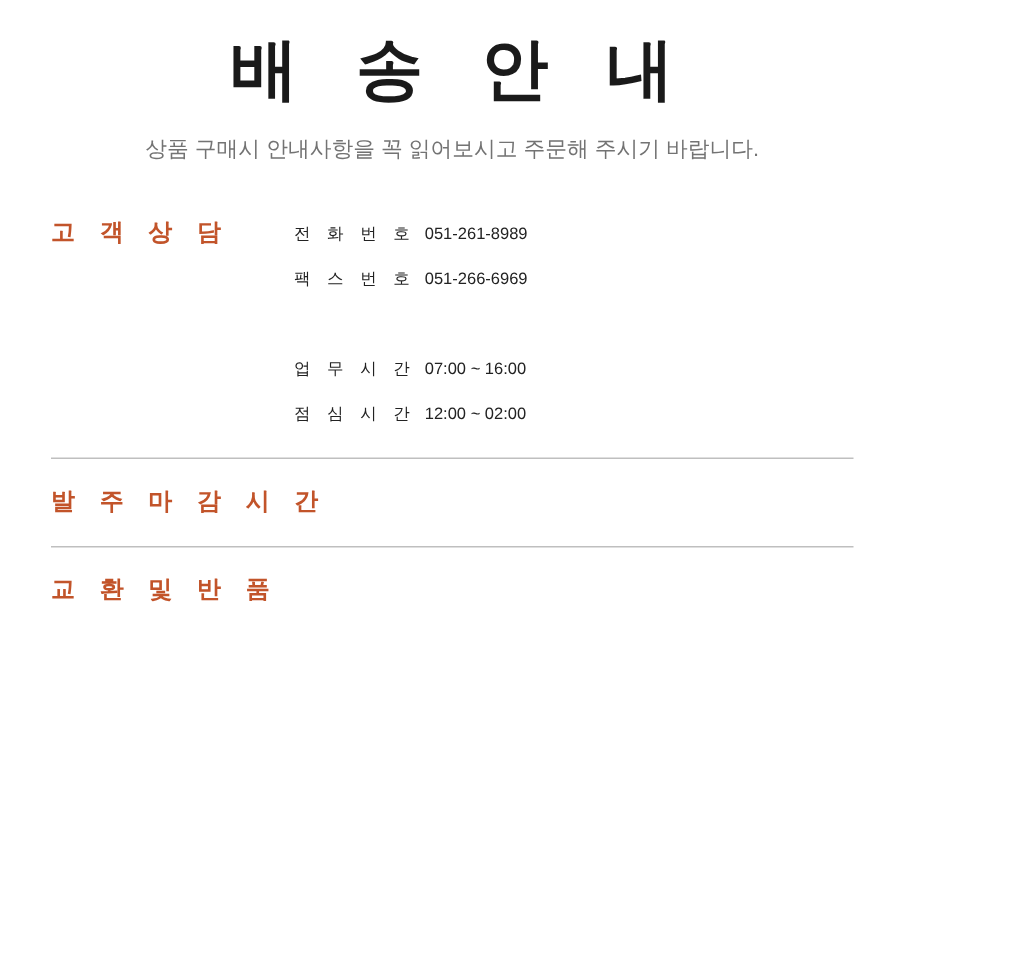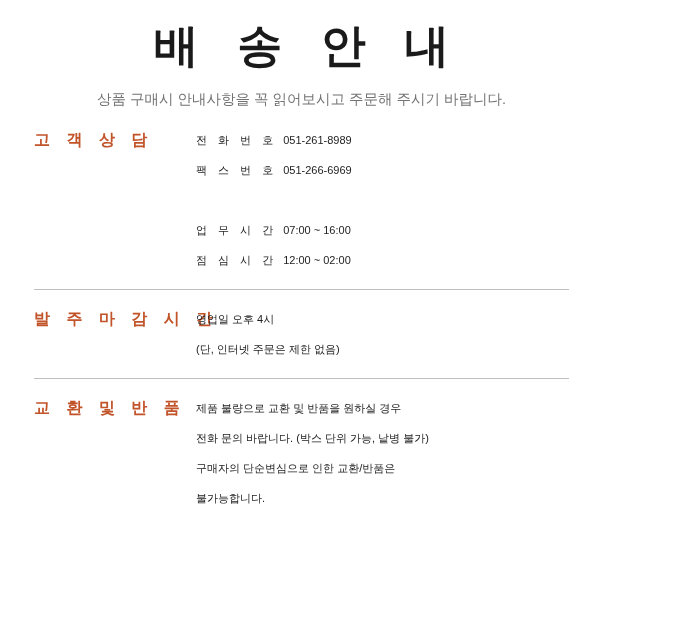--- a/index.html
+++ b/index.html
@@ -71,21 +71,21 @@
   }
   .spacer-line {
     height: 30px;
   }
   .divider {
     height: 1px;
     background: #bfbfbf;
     margin: 14px 34px 14px 34px;
   }
   #contact-section {
-    margin-top: 16px;
+    margin-top: 32px;
   }
   .section-body .line {
     white-space: nowrap;
   }
 </style>
 </head>
 <body>
 
 <div class="page">
 
@@ -109,31 +109,21 @@
       <div class="row">
         <span class="k">점 심 시 간</span><span class="v">12:00 ~ 02:00</span>
       </div>
     </div>
   </div>
 
   <div class="divider"></div>
 
   <div class="section">
     <div class="section-label">발 주 마 감 시 간</div>
-    <div class="section-body">
-      <div class="line">영업일 오후 4시</div>
-      <div class="line">(단, 인터넷 주문은 제한 없음)</div>
-    </div>
   </div>
 
   <div class="divider"></div>
 
   <div class="section">
     <div class="section-label">교 환 및 반 품</div>
-    <div class="section-body">
-      <div class="line">제품 불량으로 교환 및 반품을 원하실 경우</div>
-      <div class="line">전화 문의 바랍니다. (박스 단위 가능, 낱병 불가)</div>
-      <div class="line">구매자의 단순변심으로 인한 교환/반품은</div>
-      <div class="line">불가능합니다.</div>
-    </div>
   </div>
 
 </div>
 
 </body></html>

